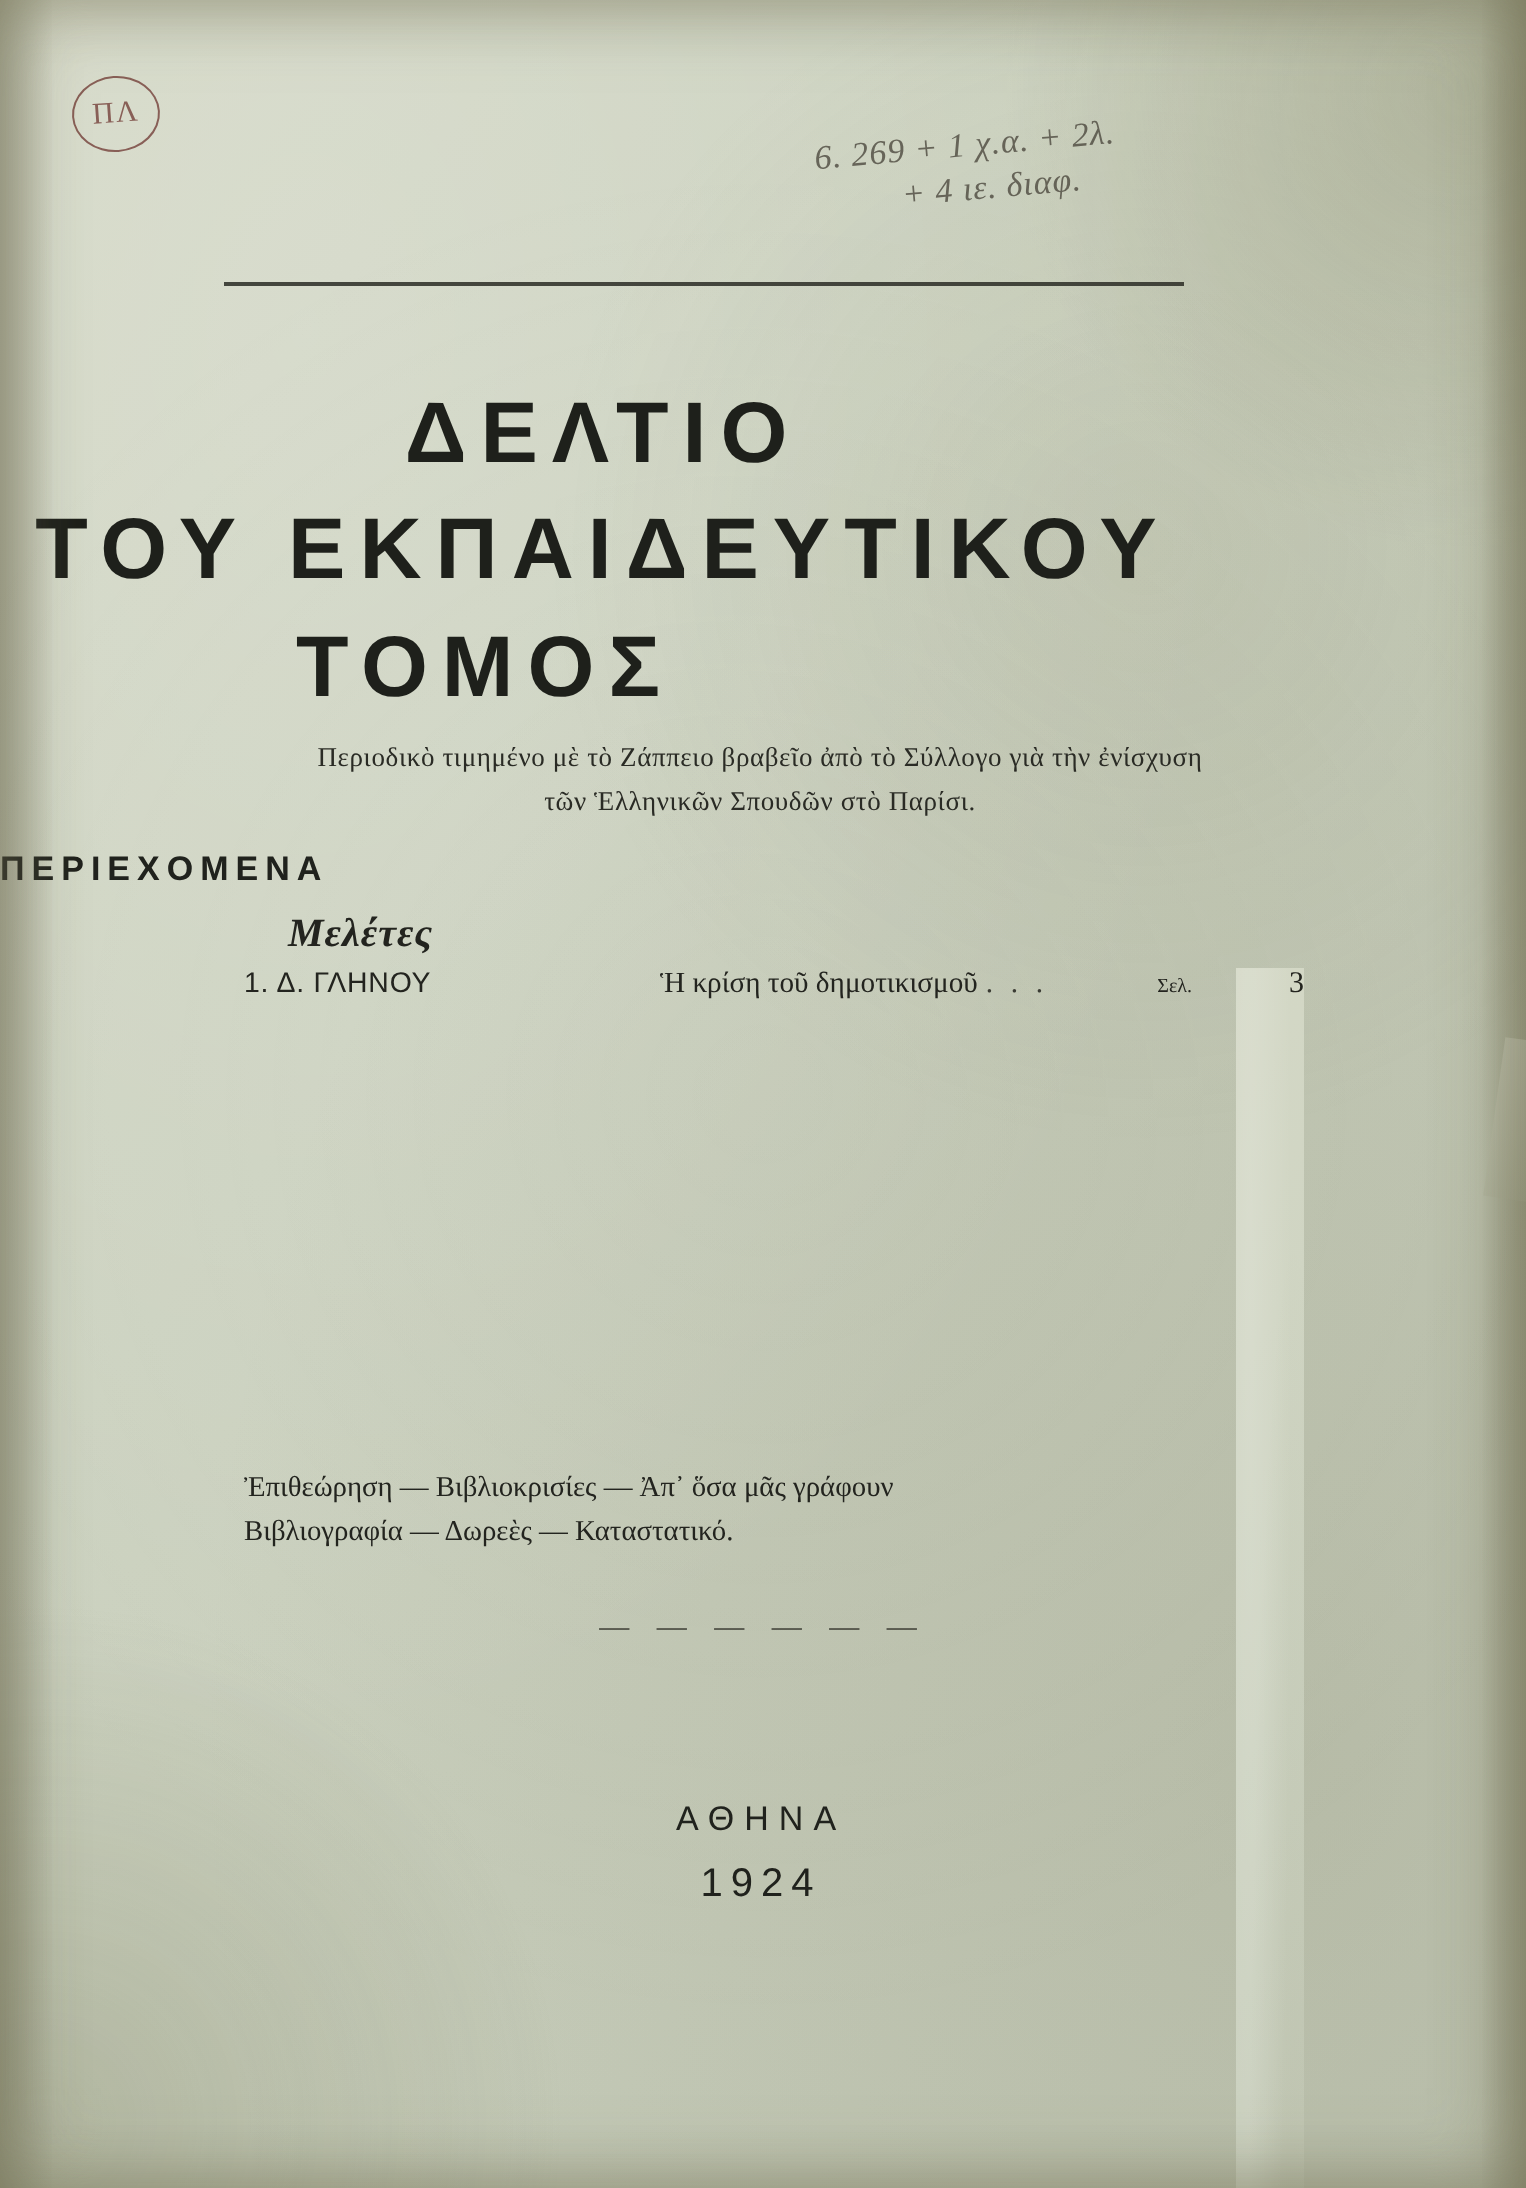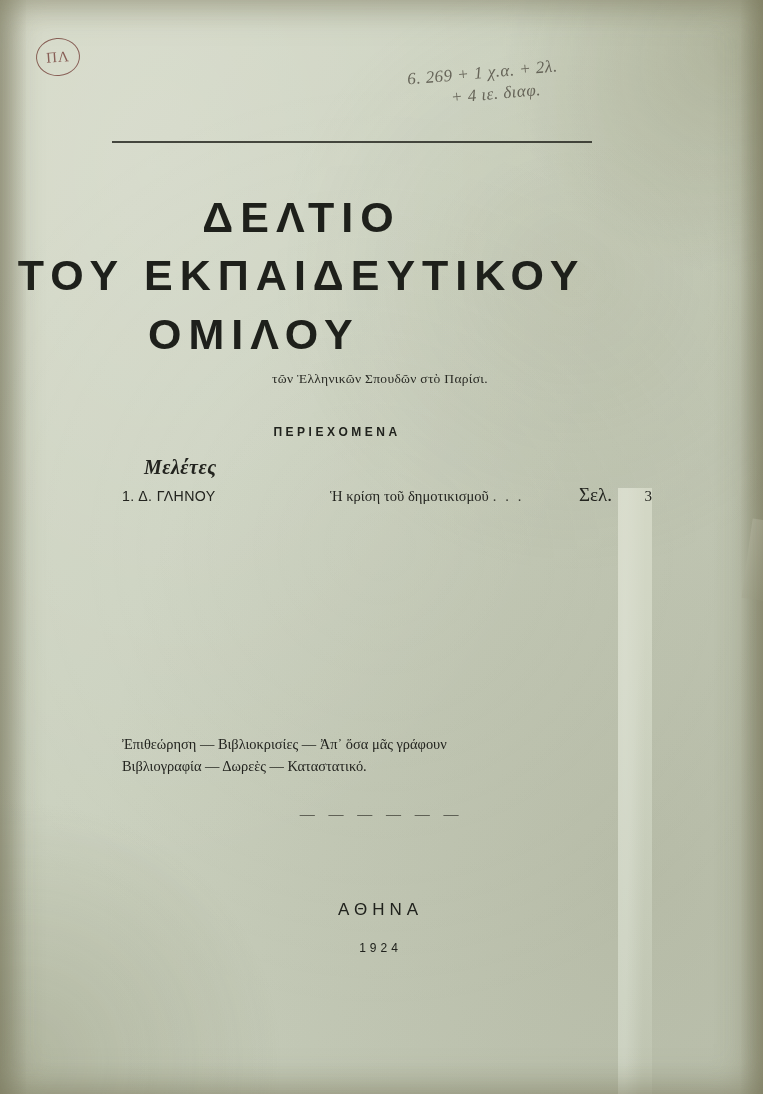--- a/index.html
+++ b/index.html
@@ -155,24 +155,24 @@
     line-height: 1.6;
     color: #2a2b25;
     letter-spacing: 0.3px;
   }
 
   .contents-heading {
     position: absolute;
     left: 0;
     top: 425px;
     width: 674px;
-    text-align: center;
+    text-align: left;
     font-family: "Liberation Sans", sans-serif;
     font-weight: bold;
-    font-size: 12px;
+    font-size: 17px;
     letter-spacing: 3.5px;
     color: #20221d;
   }
 
   .toc {
     position: absolute;
     left: 122px;
     top: 450px;
     width: 530px;
     color: #23241f;
@@ -208,22 +208,22 @@
   }
   .entry .leader {
     letter-spacing: 2.6px;
     color: #3a3b33;
     padding-left: 4px;
   }
   .entry .sep {
     flex: 0 0 34px;
     text-align: right;
     font-family: "Liberation Serif", serif;
-    font-size: 19px;
-    padding-right: 6px;
+    font-size: 10px;
+    padding-right: 22px;
   }
   .entry .page {
     flex: 0 0 34px;
     text-align: right;
     font-family: "Liberation Serif", serif;
     font-size: 15px;
   }
 
   .footnote {
     position: absolute;
@@ -256,22 +256,22 @@
     top: 900px;
     width: 761px;
     text-align: center;
     font-family: "Liberation Sans", sans-serif;
     font-size: 17px;
     letter-spacing: 5px;
     color: #20221d;
   }
   .imprint .year {
     display: block;
-    margin-top: 21px;
-    font-size: 12px;
+    margin-top: 11px;
+    font-size: 20px;
     letter-spacing: 4px;
   }
 
   .corner-tear {
     position: absolute;
     right: -10px;
     top: 520px;
     width: 26px;
     height: 80px;
     background: linear-gradient(200deg, rgba(210,212,196,0.9), rgba(170,172,150,0.5));
@@ -297,24 +297,25 @@
   <div class="handwriting">
     <span>6. 269 + 1 χ.α. + 2λ.</span>
     <span class="l2">+ 4 ιε. διαφ.</span>
   </div>
 
   <div class="rule"></div>
 
   <div class="title">
     <span class="line1">ΔΕΛΤΙΟ</span>
     <span class="line2">ΤΟΥ ΕΚΠΑΙΔΕΥΤΙΚΟΥ</span>
-    <span class="line3">ΟΜΙΛΟΥ</span>
+    <span class="line3">ΤΟΜΟΣ</span>
   </div>
 
   <div class="subtitle">
+    <div>Περιοδικὸ τιμημένο μὲ τὸ Ζάππειο βραβεῖο ἀπὸ τὸ Σύλλογο γιὰ τὴν ἐνίσχυση</div>
     <div>τῶν Ἑλληνικῶν Σπουδῶν στὸ Παρίσι.</div>
   </div>
 
   <div class="contents-heading">ΠΕΡΙΕΧΟΜΕΝΑ</div>
 
   <div class="toc">
 
     <div class="section-label">Μελέτες</div>
 
     <div class="entry">

